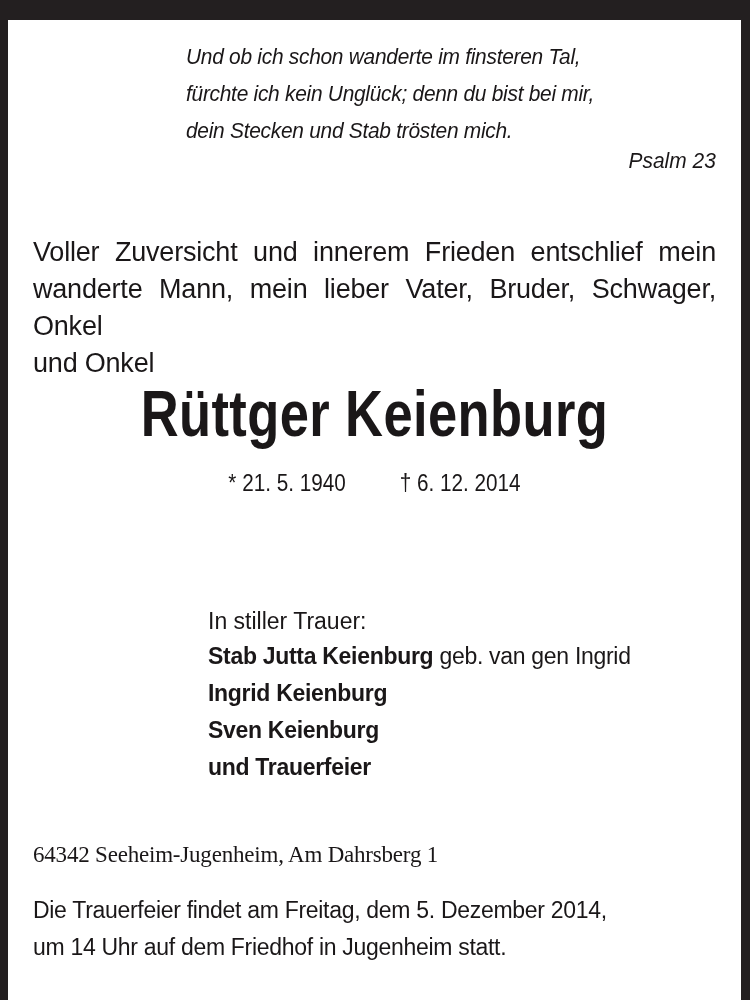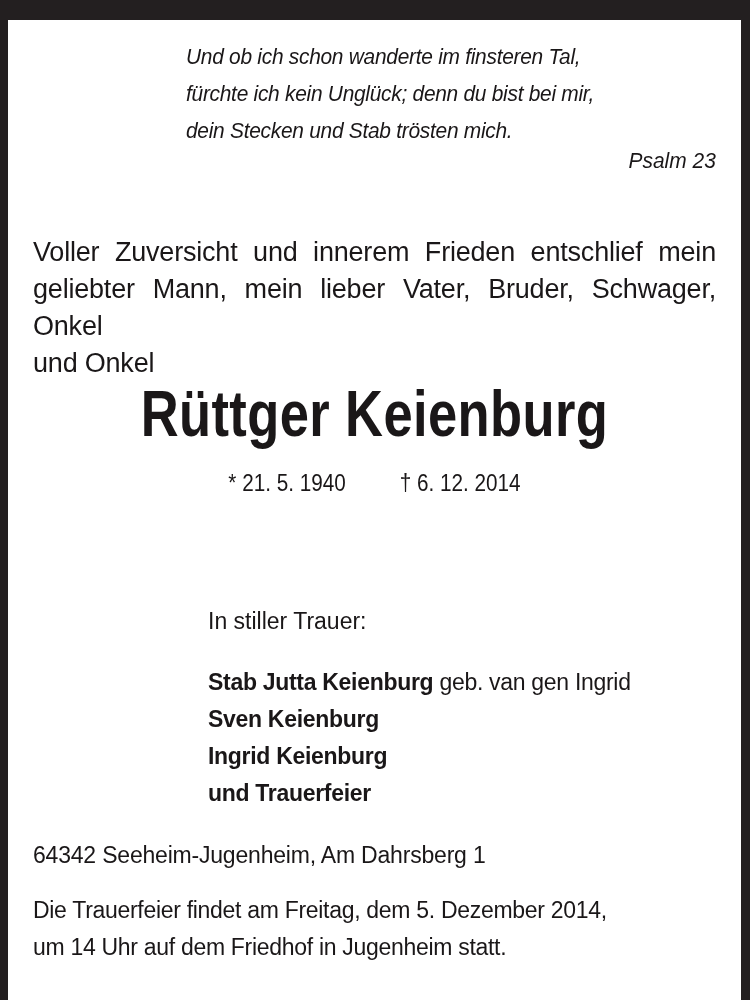--- a/index.html
+++ b/index.html
@@ -61,27 +61,28 @@
       text-align: center;
       font-size: 23px;
       transform: scaleX(0.9);
       transform-origin: center top;
     }
     .dates .gap { display: inline-block; width: 60px; }
     .mourners {
       left: 200px; top: 586px;
       font-size: 23px;
     }
-    .mourners-label { display: block; line-height: 30px; margin-bottom: 28px; }
+    .mourners-label { display: block; line-height: 30px; margin-bottom: 2px; }
     .mourner { display: block; line-height: 37px; font-weight: bold; letter-spacing: -0.3px; }
     .mourner .suffix { font-weight: normal; }
     .address {
       left: 25px; top: 822px;
       font-size: 23px;
       letter-spacing: -0.2px;
+      font-family: Liberation Serif, serif;
     }
     .ceremony {
       left: 25px; top: 872px;
       font-size: 23px;
       line-height: 37px;
       letter-spacing: -0.3px;
     }
     .ceremony-line { display: block; }
   </style>
 </head>
@@ -91,35 +92,35 @@
 
   <div class="abs verse">
     <span class="verse-line">Und ob ich schon wanderte im finsteren Tal,</span>
     <span class="verse-line">fürchte ich kein Unglück; denn du bist bei mir,</span>
     <span class="verse-line">dein Stecken und Stab trösten mich.</span>
   </div>
   <div class="abs psalm-ref">Psalm 23</div>
 
   <div class="abs intro">
     <span class="intro-line">Voller Zuversicht und innerem Frieden entschlief mein</span>
-    <span class="intro-line">geliebter Mann, mein lieber Vater, Bruder, Schwager, Onkel</span>
+    <span class="intro-line">wanderte Mann, mein lieber Vater, Bruder, Schwager, Onkel</span>
     <span class="intro-line last">und Onkel</span>
   </div>
 
   <div class="abs name">Rüttger Keienburg</div>
 
   <div class="abs dates">
     <span>* 21. 5. 1940</span><span class="gap"></span><span>† 6. 12. 2014</span>
   </div>
 
   <div class="abs mourners">
     <span class="mourners-label">In stiller Trauer:</span>
     <span class="mourner"><span>Stab Jutta Keienburg</span><span class="suffix"> geb. van gen Ingrid</span></span>
+    <span class="mourner"><span>Ingrid Keienburg</span></span>
     <span class="mourner"><span>Sven Keienburg</span></span>
-    <span class="mourner"><span>Ingrid Keienburg</span></span>
     <span class="mourner"><span>und Trauerfeier</span></span>
   </div>
 
   <div class="abs address">64342 Seeheim-Jugenheim, Am Dahrsberg 1</div>
 
   <div class="abs ceremony">
     <span class="ceremony-line">Die Trauerfeier findet am Freitag, dem 5. Dezember 2014,</span>
     <span class="ceremony-line">um 14 Uhr auf dem Friedhof in Jugenheim statt.</span>
   </div>
 

